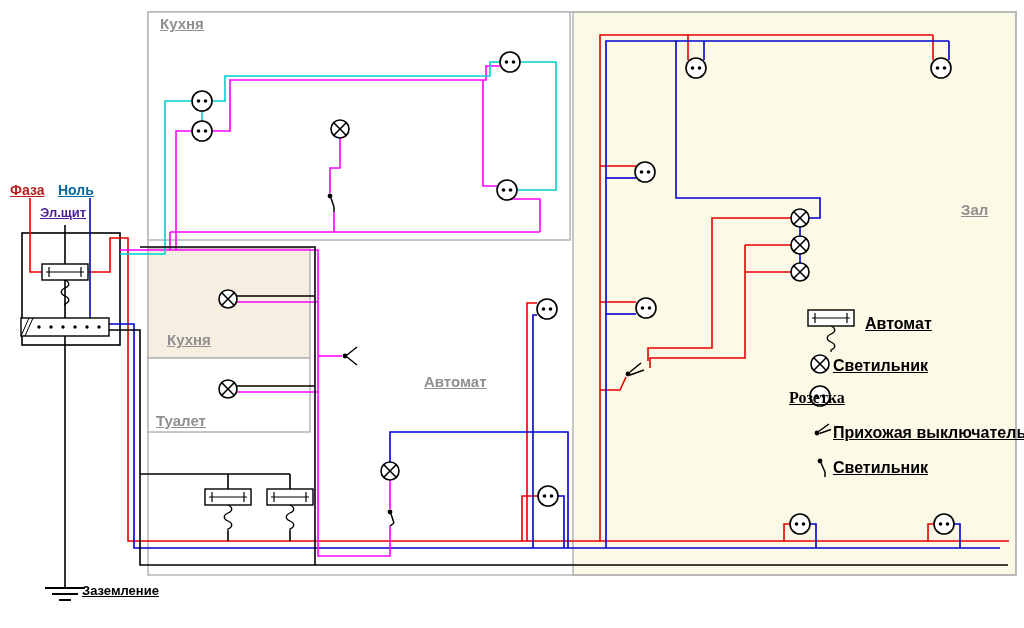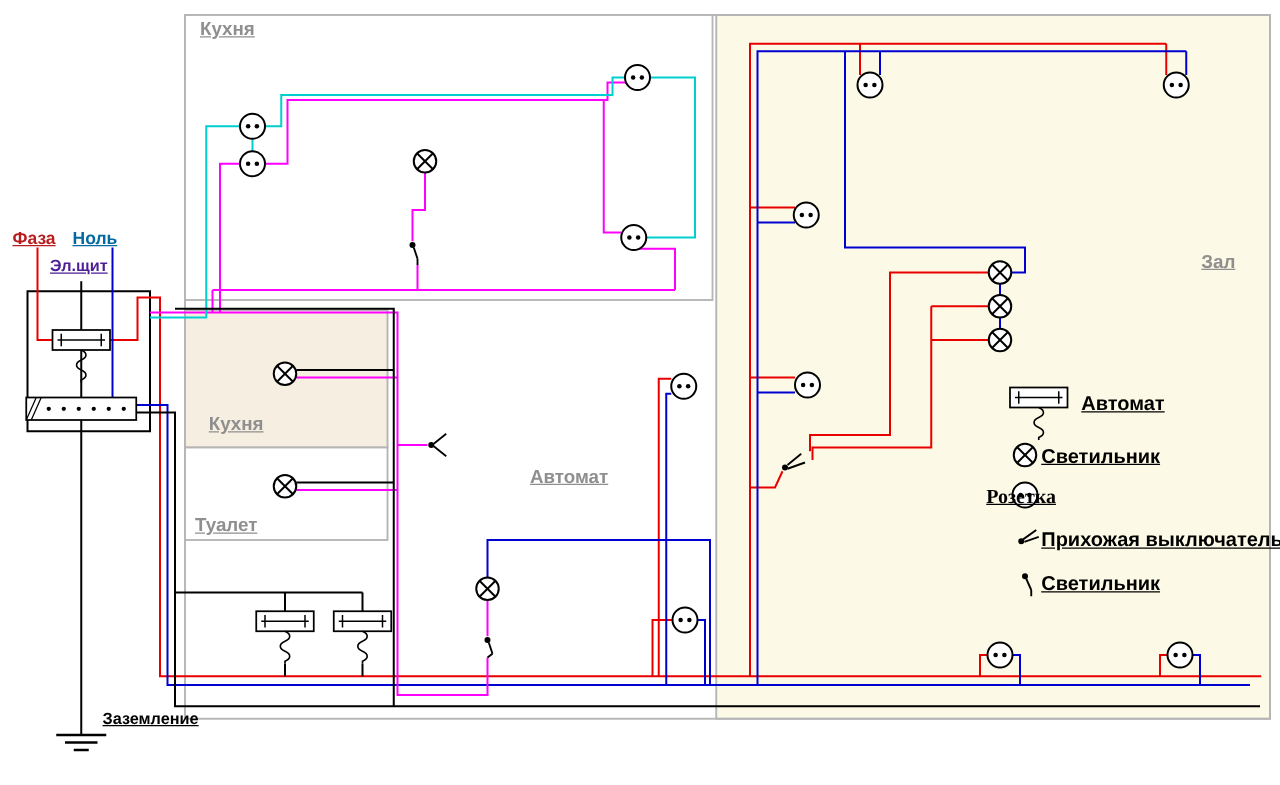--- a/index.html
+++ b/index.html
@@ -207,21 +207,21 @@
     <use href="#sym-breaker" x="831" y="318"></use>
     <use href="#sym-lamp" x="820" y="364"></use>
     <use href="#sym-socket" x="820" y="396"></use>
     <use href="#sym-dswitch" x="817" y="433"></use>
     <use href="#sym-switch" x="820" y="461"></use>
   </svg>
 
   <div class="lbl phase-lbl" style="left:10px;top:182px;">Фаза</div>
   <div class="lbl neutral-lbl" style="left:58px;top:182px;">Ноль</div>
   <div class="lbl panel-lbl" style="left:40px;top:205px;">Эл.щит</div>
-  <div class="lbl ground-lbl" style="left:82px;top:567px;">Заземление</div>
+  <div class="lbl ground-lbl" style="left:82px;top:583px;">Заземление</div>
 
   <div class="lbl room" style="left:160px;top:15px;">Кухня</div>
   <div class="lbl room" style="left:167px;top:331px;">Кухня</div>
   <div class="lbl room" style="left:156px;top:412px;">Туалет</div>
   <div class="lbl room" style="left:424px;top:373px;">Автомат</div>
   <div class="lbl room" style="left:961px;top:201px;">Зал</div>
 
   <div class="lbl legend" style="left:865px;top:315px;">Автомат</div>
   <div class="lbl legend" style="left:833px;top:357px;">Светильник</div>
   <div class="lbl legend" style="left:789px;top:389px;font-family:Liberation Serif, serif;">Розетка</div>

